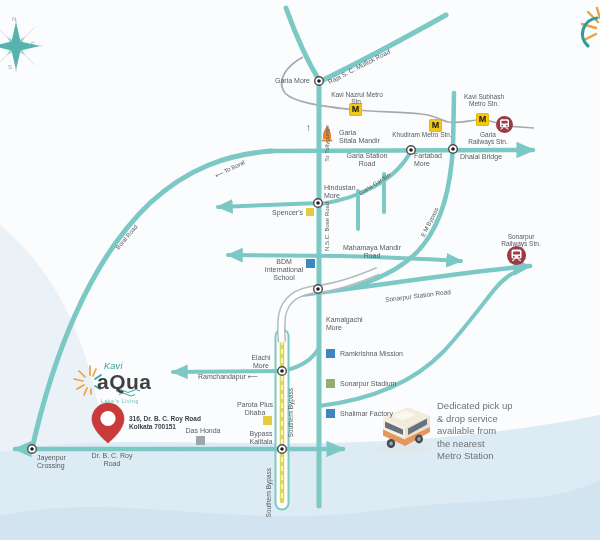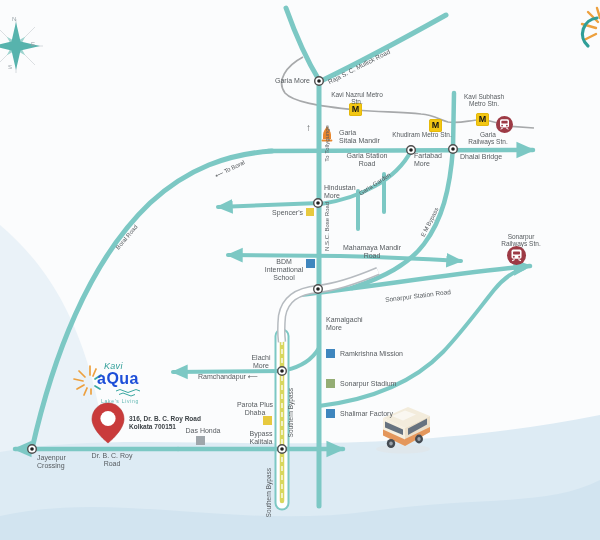--- a/index.html
+++ b/index.html
@@ -15,22 +15,22 @@
   .sq{position:absolute;z-index:2;}
   .m-badge{position:absolute;z-index:3;width:13px;height:13px;background:#f3c713;
        border-radius:2.5px;color:#151515;font-weight:bold;font-size:9px;line-height:13px;
        text-align:center;box-shadow:0 0 0 0.5px #d8ab00 inset;}
   .compass-letter{position:absolute;z-index:3;font-size:6px;color:#99a1a7;}
   .arrow-glyph{color:#4c5054;}
   .addr{font-weight:bold;color:#3d4347;font-size:6.5px;line-height:1.18;}
   .service{font-size:9.5px;line-height:12.5px;color:#6d7276;font-weight:500;}
   .brand-top{position:absolute;z-index:3;font-size:9px;font-style:italic;
        color:#2f9e98;letter-spacing:.3px;}
-  .brand-main{position:absolute;z-index:3;font-size:16px;font-weight:bold;
-       color:#1d4ed8;letter-spacing:.5px;}
+  .brand-main{position:absolute;z-index:3;font-size:21px;font-weight:bold;
+       color:#404040;letter-spacing:.5px;}
   .brand-tag{position:absolute;z-index:3;font-size:5px;color:#5fb6b1;
        letter-spacing:.7px;text-align:center;}
 </style>
 </head>
 <body>
 
 <div id="stage">
 
 <svg id="map-svg" width="600" height="540" viewBox="0 0 600 540">
   <defs>
@@ -266,14 +266,19 @@
 <div class="lbl" style="left:340px;top:410px;width:100px">Shalimar Factory</div>
 <div class="lbl c" style="left:228px;top:401px;width:54px">Parota Plus
 Dhaba</div>
 <div class="lbl c" style="left:185px;top:427px;width:36px">Das Honda</div>
 
 <div class="brand-top" style="left:104px;top:361px">Kavi</div>
 <div class="brand-main" style="left:97px;top:370px">aQua</div>
 <div class="brand-tag" style="left:88px;top:398px;width:64px">Lake's Living</div>
 <div class="lbl addr" style="left:129px;top:415px;width:78px">316, Dr. B. C. Roy Road
 Kolkata 700151</div>
+<div class="lbl service" style="left:437px;top:400px;width:118px">Dedicated pick up
+&amp; drop service
+available from
+the nearest
+Metro Station</div>
 
 </div>
 
 </body></html>

